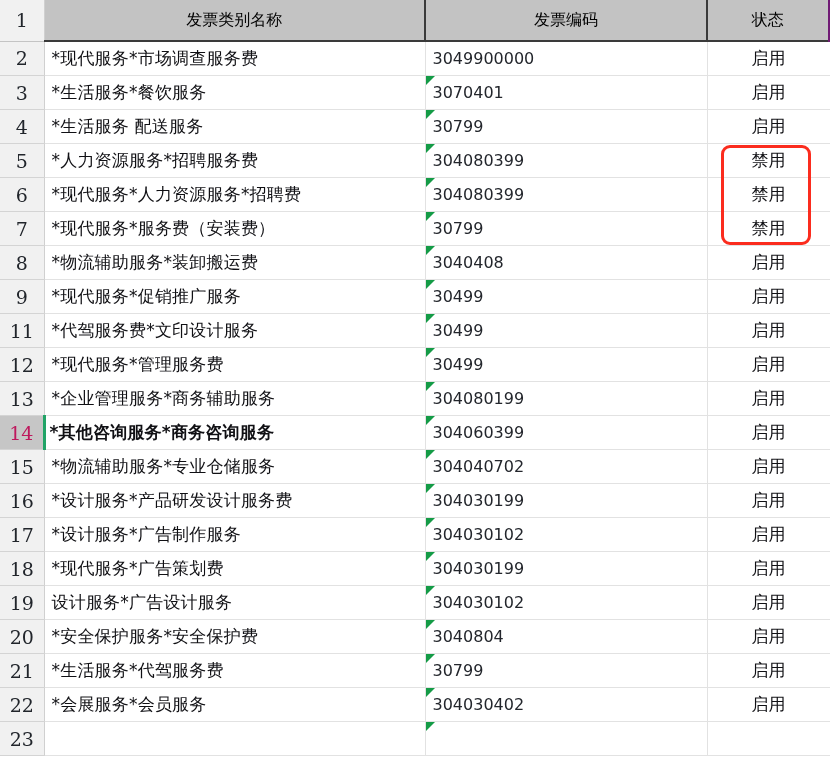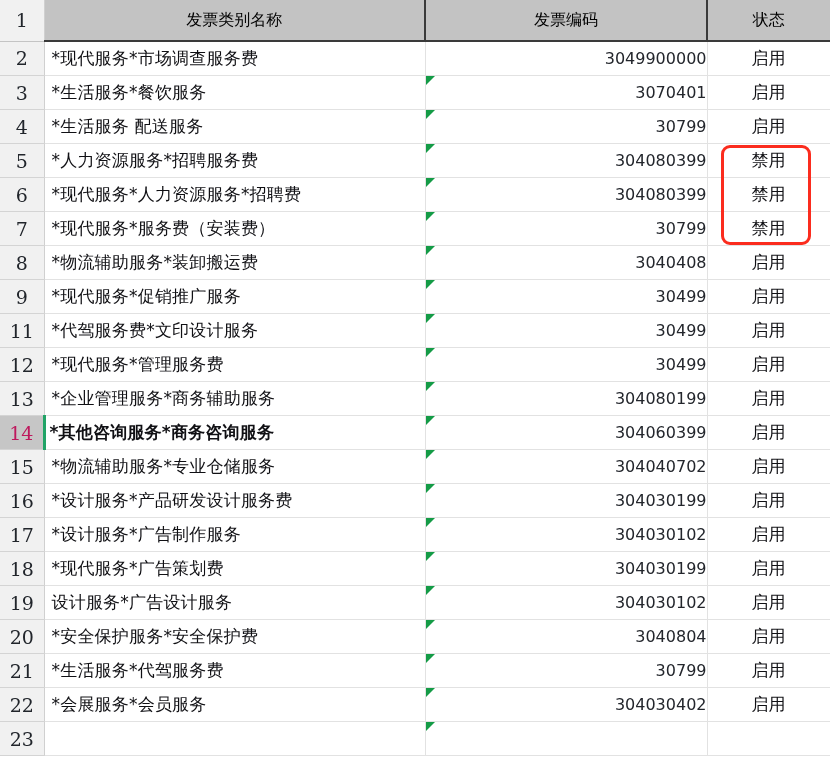--- a/index.html
+++ b/index.html
@@ -59,21 +59,21 @@
   .hcell {
     background: #c3c3c3;
     color: #000000;
     text-align: center;
     font-size: 16px;
     font-weight: bold;
     border-bottom: 2px solid #3a3a3a;
     border-right: 2px solid #3a3a3a;
     height: 40px;
   }
-  .hcell.last { border-right: 1px solid #701a75; }
+  .hcell.last { border-right: 5px solid #701a75; }
 
   
   .cell {
     background: #ffffff;
     border-bottom: 1px solid #e2e2e2;
     border-right: 1px solid #e2e2e2;
     height: 33px;
     font-size: 17px;
     color: #101014;
     position: relative;
@@ -83,21 +83,21 @@
     text-align: left;
     letter-spacing: 0.2px;
   }
   .cell.name.selected-cell {
     border-left: 3px solid #21a366;
     padding-left: 4px;
     font-weight: bold;
   }
   .cell.code {
     padding-left: 7px;
-    text-align: right;
+    text-align: left;
     font-family: "DejaVu Sans", "Liberation Sans", sans-serif;
     font-size: 16px;
     color: #23262c;
   }
   .cell.status {
     text-align: center;
     font-size: 17px;
   }
 
   

